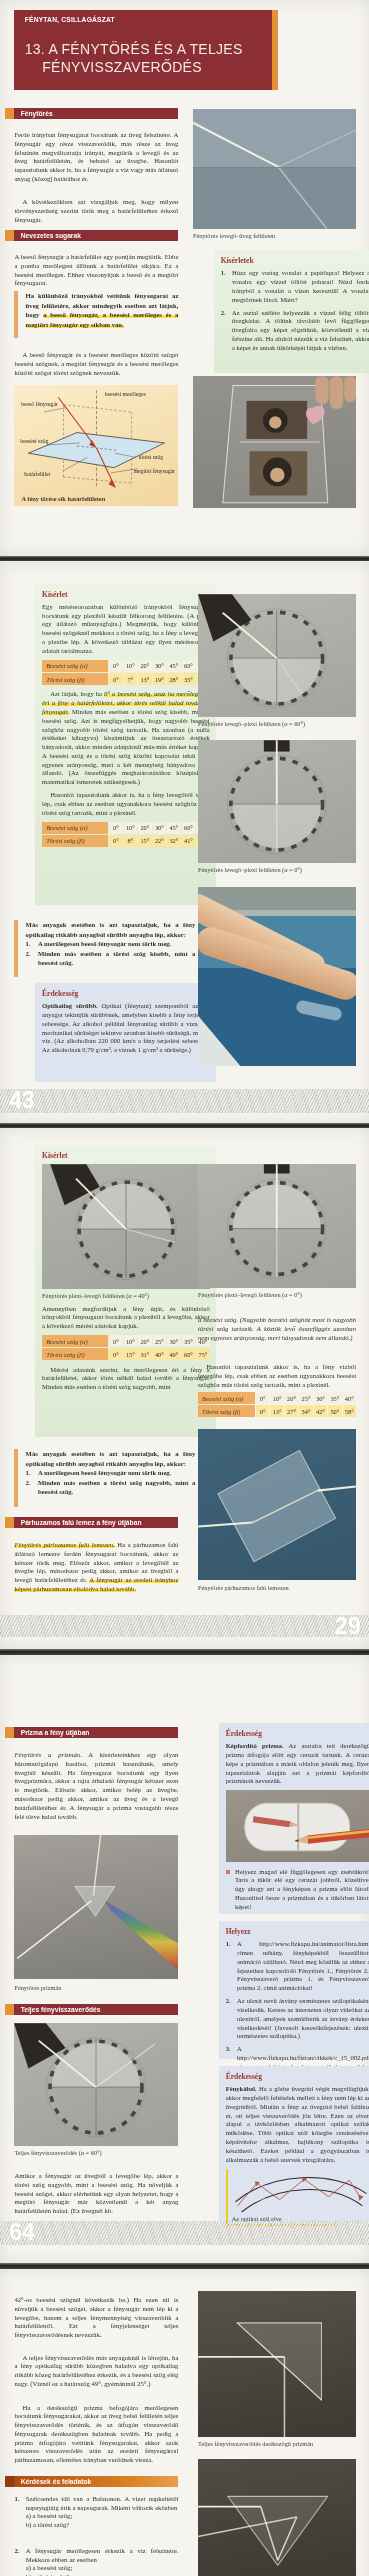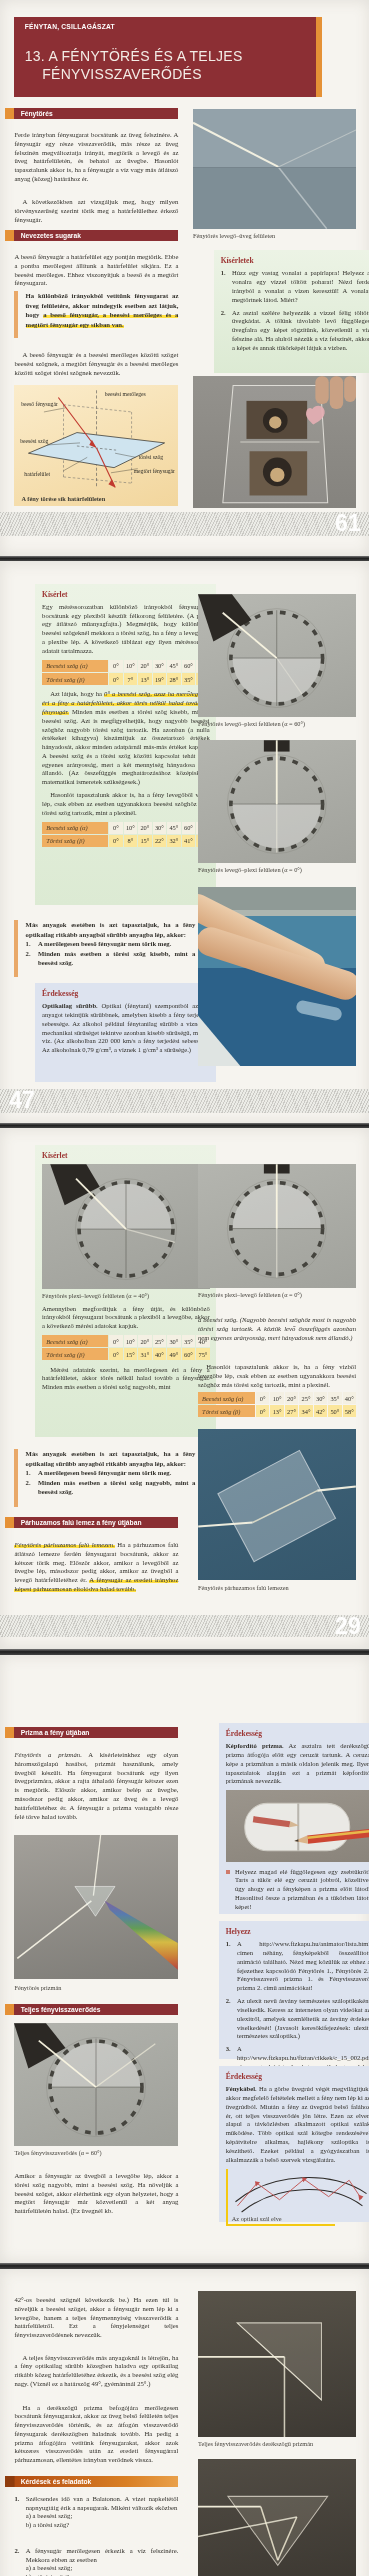--- a/index.html
+++ b/index.html
@@ -56,21 +56,21 @@
   .diagram{position:absolute;background:linear-gradient(160deg,#fbeccb,#f2d69d);}
   .diagram .dcap{position:absolute;left:7.2px;bottom:4.1px;font:bold 6.3px "Liberation Serif",serif;color:#3c3a33;}
   svg text{font-family:"Liberation Serif",serif;}
 </style>
 </head>
 <body>
 
 <div class="scan">
 
   <section class="page" style="top:0;height:556px">
-    <header class="banner" style="top:17px;left:14.4px;width:308px;height:80px">
+    <header class="banner" style="top:10px;left:14.4px;width:264px;height:80px">
       <div class="kicker">FÉNYTAN, CSILLAGÁSZAT</div>
       <div class="title">
         <span>13. A FÉNYTÖRÉS ÉS A TELJES</span><br>
         <span class="ind">FÉNYVISSZAVERŐDÉS</span>
       </div>
       <div class="stripe"></div>
     </header>
 
     <div class="sech" style="top:108px;left:5.2px;width:173px">
       <span class="osq"></span>
@@ -153,23 +153,20 @@
         <circle cx="164" cy="186" r="28" fill="#2f2822"></circle>
         <circle cx="164" cy="192" r="14" fill="#c9a97b"></circle>
         <g fill="#c9a184">
           <rect x="238" y="0" width="26" height="54" rx="12"></rect>
           <rect x="266" y="0" width="26" height="64" rx="12"></rect>
           <rect x="294" y="0" width="23" height="50" rx="11"></rect>
         </g>
       </svg>
     </div>
 
-    <div class="pstripe" style="top:512px;height:24px">
-      <div class="pnum" style="right:9.3px">61</div>
-    </div>
   </section>
   <div class="sep" style="top:556px;height:5.2px"></div>
 
   <section class="page" style="top:562px;height:562px">
     <div class="box greenbox" style="top:21.6px;left:14.4px;width:181px;height:321px">
       <h4>Kísérlet</h4>
       <p>Egy méréssorozatban különböző irányokból fénysugarat bocsátunk egy plexiből készült félkorong felületére. (A plexi egy átlátszó műanyagfajta.) Megmérjük, hogy különböző beesési szögeknél mekkora a törési szög, ha a fény a levegőből a plexibe lép. A következő táblázat egy ilyen méréssorozat adatait tartalmazza.</p>
       <div class="tbl" style="grid-template-columns:66px repeat(7,1fr)">
         <div class="lab">Beesési szög (α)</div>
         <div class="val">0°</div>
@@ -256,21 +253,21 @@
 
     <div class="ph" style="top:325px;left:198px;width:158px;height:179px">
       <div style="position:absolute;inset:0;background:linear-gradient(180deg,#8f9a96 0 13%,#aeb6b0 13% 16%,#4a85a3 16% 45%,#2c6189 45% 100%)"></div>
       <div style="position:absolute;left:-20.6px;top:36px;width:155px;height:27px;border-radius:15.5px;background:linear-gradient(180deg,#eccdab,#d8a87e);transform:rotate(27deg)"></div>
       <div style="position:absolute;left:-5.2px;top:62px;width:170px;height:29px;border-radius:15.5px;background:linear-gradient(180deg,#e7c3a0,#cf9c72);transform:rotate(18deg)"></div>
       <div style="position:absolute;left:0;bottom:0;width:77px;height:72px;background:#dfe4e2;clip-path:polygon(0 30%,55% 100%,0 100%)"></div>
       <div style="position:absolute;left:98px;top:117px;width:46px;height:13.4px;border-radius:7.2px;background:rgba(215,235,240,.55);transform:rotate(12deg)"></div>
     </div>
 
     <div class="pstripe" style="top:527px;height:24px">
-      <div class="pnum" style="left:9.3px">47</div>
+      <div class="pnum" style="left:9.3px">43</div>
     </div>
   </section>
   <div class="sep" style="top:1123px;height:5.2px"></div>
 
   <section class="page" style="top:1128px;height:520px">
     <div class="box greenbox" style="top:17px;left:14.4px;width:181px;height:292px">
       <h4>Kísérlet</h4>
       <div class="ph" style="position:relative;width:168px;height:125px;background:linear-gradient(160deg,#b2b3ad,#9fa09a)">
         <svg width="168" height="125" viewBox="0 0 326 242">
           <circle cx="163" cy="126" r="98" fill="none" stroke="#8f8f88" stroke-width="1"></circle>
@@ -479,20 +476,23 @@
           <path d="M18,82 C86,28 192,24 254,70" fill="none" stroke="#2e2b28" stroke-width="2"></path>
           <polyline points="10,70 48,26 92,58 140,18 188,52 228,20 252,56" fill="none" stroke="#c0504d" stroke-width="1.8"></polyline>
           <polygon points="44,22 54,24 46,32" fill="#c0504d"></polygon>
           <polygon points="136,14 146,16 138,24" fill="#c0504d"></polygon>
           <polygon points="246,48 256,52 248,60" fill="#c0504d"></polygon>
         </svg>
         <div style="font:6.3px 'Liberation Serif',serif;color:#45423c">Az optikai szál elve</div>
       </div>
     </div>
 
+    <div class="pstripe" style="top:566px;height:24px">
+      <div class="pnum" style="left:9.3px">64</div>
+    </div>
   </section>
   <div class="sep" style="top:2263px;height:6.2px"></div>
 
   <section class="page" style="top:2269px;height:556px">
     <p class="p t65" style="top:20.6px;left:14.4px;width:164px">42°-os beesési szögnél következik be.) Ha ezen túl is növeljük a beesési szöget, akkor a fénysugár nem lép ki a levegőbe, hanem a teljes fénymennyiség visszaverődik a határfelületről. Ezt a fényjelenséget teljes fényvisszaverődésnek nevezzük.</p>
     <p class="p t65" style="top:78px;left:14.4px;width:164px;text-indent:8.2px">A teljes fényvisszaverődés más anyagoknál is létrejön, ha a fény optikailag sűrűbb közegben haladva egy optikailag ritkább közeg határfelületéhez érkezik, és a beesési szög elég nagy. (Víznél ez a határszög 49°, gyémántnál 25°.)</p>
     <p class="p t65" style="top:128px;left:14.4px;width:164px;text-indent:8.2px">Ha a derékszögű prizma befogójára merőlegesen bocsátunk fénysugarakat, akkor az üveg belső felületén teljes fényvisszaverődés történik, és az átfogón visszaverődő fénysugarak derékszögben haladnak tovább. Ha pedig a prizma átfogójára vetítünk fénysugarakat, akkor azok kétszeres visszaverődés után az eredeti fénysugárral párhuzamosan, ellentétes irányban verődnek vissza.</p>
 
     <div class="qhdr" style="top:207px;left:5.2px;width:173px">
       <span class="t">Kérdések és feladatok</span>

